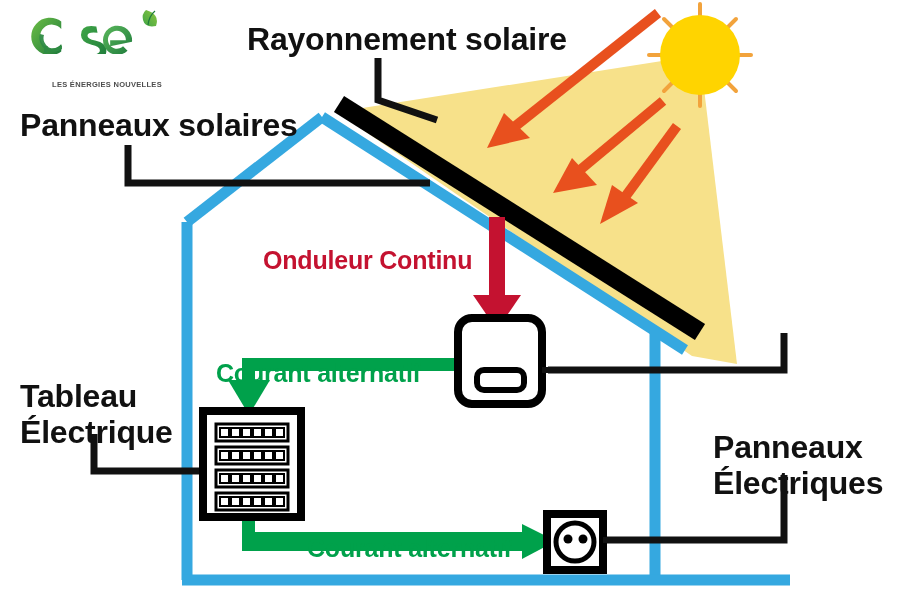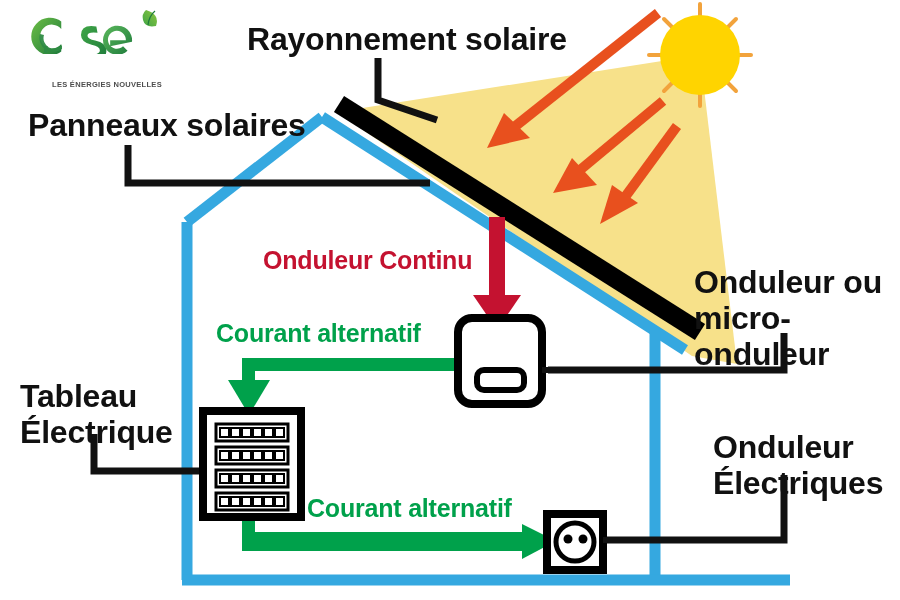--- a/index.html
+++ b/index.html
@@ -6,21 +6,21 @@
   html,body{margin:0;padding:0;background:#ffffff;}
   body{width:900px;height:600px;overflow:hidden;
        font-family:"Liberation Sans","DejaVu Sans",sans-serif;}
   #stage{position:relative;width:900px;height:600px;background:#fff;}
   #stage svg{position:absolute;left:0;top:0;}
 
   .lbl{position:absolute;font-weight:bold;line-height:1.12;letter-spacing:-0.2px;
        white-space:pre-line;}
   .lbl.black{color:#111111;font-size:32px;}
   .lbl.red{color:#C41230;font-size:25px;}
-  .lbl.green{color:#00A14B;font-size:25px;}
+  .lbl.green{color:#00A14B;font-size:25px;margin-top:40px;}
 
   #logo{position:absolute;left:22px;top:8px;width:140px;height:62px;}
   #logo .wordmark{position:absolute;left:0;top:0;width:140px;height:46px;}
   #logo .tagline{position:absolute;left:30px;top:44px;font-size:7.5px;
                  font-weight:bold;letter-spacing:0.3px;color:#4d4d4d;
                  font-family:"Liberation Sans","DejaVu Sans",sans-serif;margin-top:28px;}
 </style>
 </head>
 <body>
 
@@ -202,29 +202,27 @@
       <path d="M124,2 q14,4 10,16 q-11,2 -13,-6 q-1.5,-6 3,-10 Z" fill="url(#gL)"></path>
       <path d="M126,17 q1,-9 7,-14" stroke="#1E7B3C" stroke-width="1.2" fill="none"></path>
 
       <rect x="22" y="38" width="3.5" height="7" fill="#2E8B43"></rect>
     </svg>
     <div class="tagline">LES ÉNERGIES NOUVELLES</div>
   </div>
 
   <div class="lbl black" style="left:247px; top:22px;">Rayonnement solaire</div>
 
-  <div class="lbl black" style="left:20px; top:108px;margin-left:8px;">Panneaux solaires</div>
-
-  <div class="lbl black" style="left:694px; top:265px;">Onduleur ou
-micro-onduleur</div>
+  <div class="lbl black" style="left:20px; top:108px;">Panneaux solaires</div>
+
 
   <div class="lbl black" style="left:20px; top:379px;">Tableau
 Électrique</div>
 
-  <div class="lbl black" style="left:713px; top:430px;">Onduleur
+  <div class="lbl black" style="left:713px; top:430px;">Panneaux
 Électriques</div>
 
   <div class="lbl red" style="left:263px; top:246px;">Onduleur Continu</div>
 
   <div class="lbl green" style="left:216px; top:319px;">Courant alternatif</div>
 
   <div class="lbl green" style="left:307px; top:494px;">Courant alternatif</div>
 
 </div>
 

